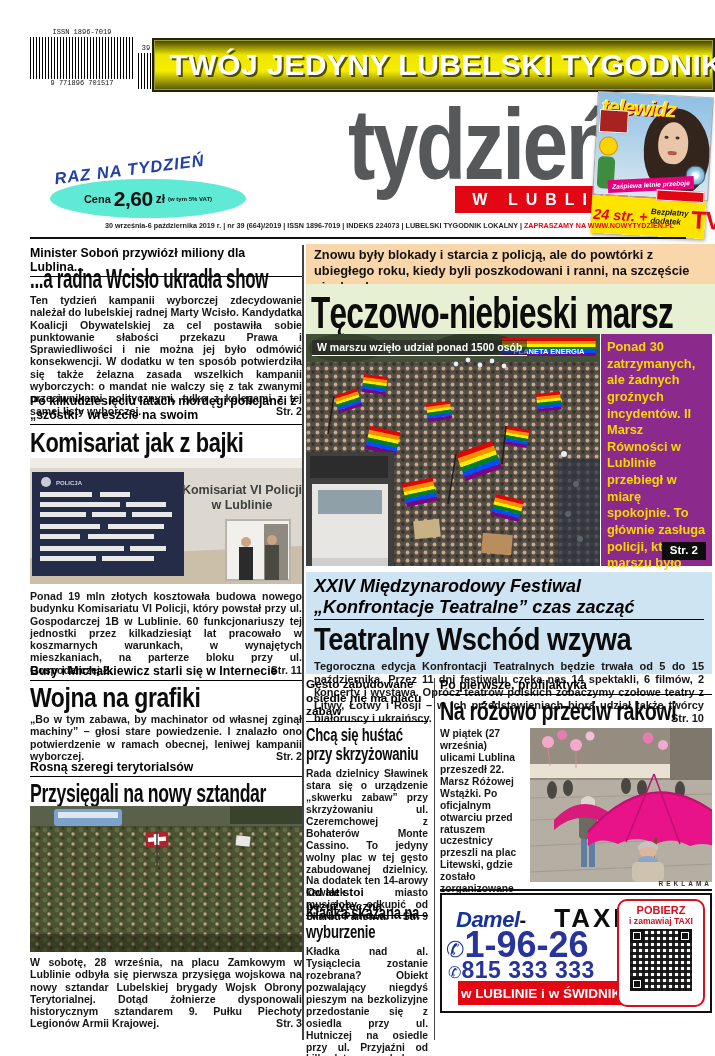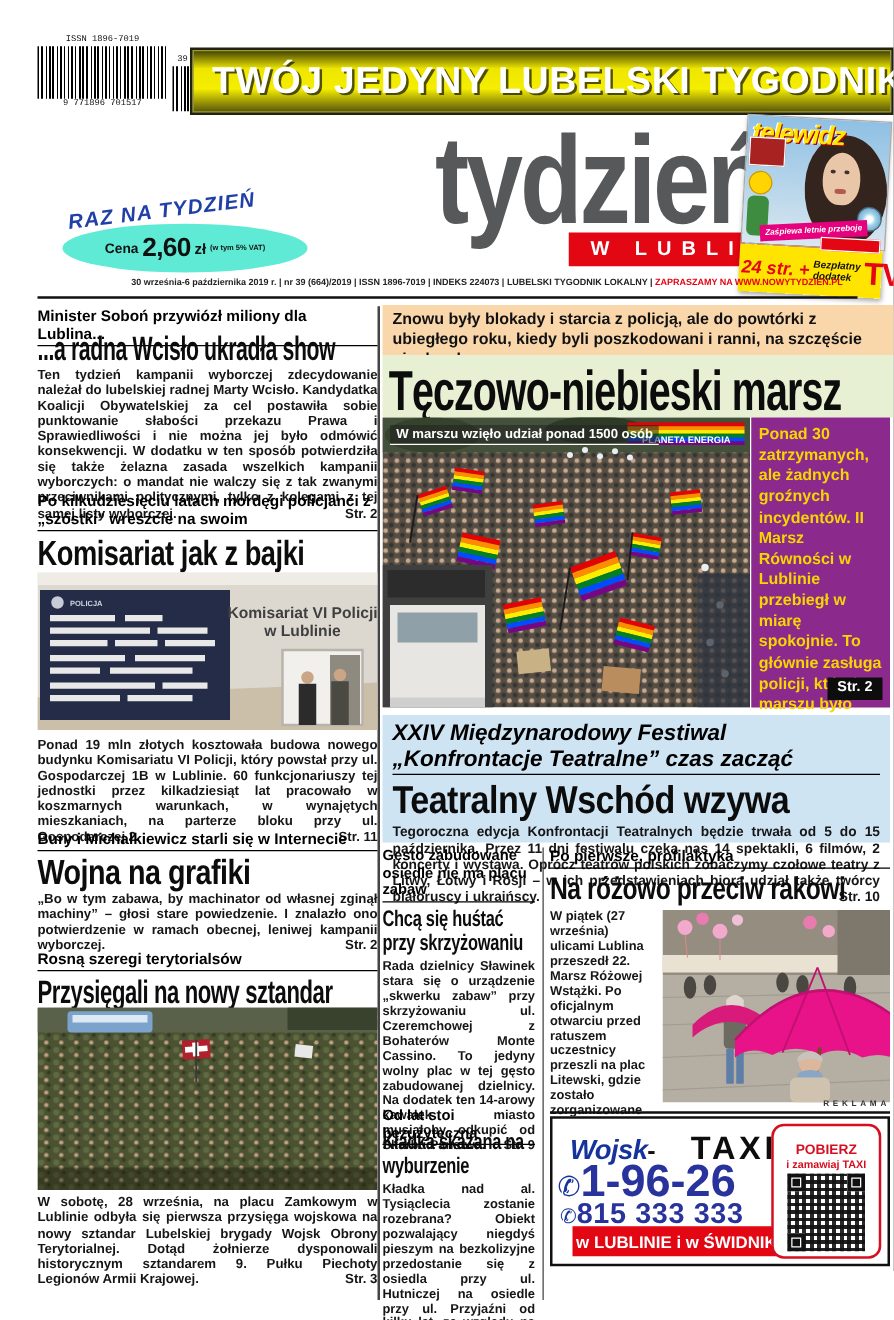--- a/index.html
+++ b/index.html
@@ -66,21 +66,21 @@
   
   .adlabel{font-weight:700;font-size:6.5px;letter-spacing:3px;color:#333;text-align:right;}
   .adbox{border:2.5px solid #101010;background:#fff;box-sizing:border-box;}
   .brand1{font-weight:900;font-style:italic;font-size:22px;color:#16339c;letter-spacing:-0.5px;}
   .branddash{font-weight:900;font-size:20px;color:#111;}
   .brand2{font-weight:900;font-size:26px;color:#0d0d0d;letter-spacing:3px;margin-left:28px;}
   .phoneicon{color:#16339c;font-weight:400;}
   .phone1{font-weight:900;font-size:36px;color:#28339c;letter-spacing:0px;line-height:1;}
   .phone2{font-weight:900;font-size:23px;color:#28339c;letter-spacing:0.5px;line-height:1;}
   .adred{background:#e30613;color:#fff;font-weight:900;font-size:13.5px;display:flex;align-items:center;justify-content:center;white-space:nowrap;}
-  .qrpanel{border:2.5px solid #d50f1f;border-radius:10px;background:#fff;text-align:center;box-sizing:border-box;padding-top:13px;}
+  .qrpanel{border:2.5px solid #d50f1f;border-radius:10px;background:#fff;text-align:center;box-sizing:border-box;padding-top:3px;}
   .qrt1{color:#d50f1f;font-weight:900;font-size:11px;line-height:1.1;}
   .qrt2{color:#d50f1f;font-weight:900;font-size:8.6px;line-height:1.2;}
   .qr{position:relative;width:62px;height:62px;margin:3px auto 0;
       background:repeating-linear-gradient(90deg,rgba(17,17,17,.9) 0 3px,transparent 3px 6px),
                  repeating-linear-gradient(0deg,#222 0 3px,#fff 3px 6px);}
   .finder{position:absolute;width:8px;height:8px;background:#fff;border:3px solid #111;}
   .finder::after{content:"";position:absolute;inset:1px;background:#111;}
 </style>
 </head>
 <body>
@@ -409,21 +409,21 @@
       <path d="M108 118 Q118 108 128 118 L128 122 Q118 116 108 122 Z" fill="#c9c3bd"></path>
       <ellipse cx="118" cy="133" rx="10" ry="5" fill="#8aa6c6"></ellipse>
       <rect x="102" y="134" width="32" height="20" rx="5" fill="#cfc2ae"></rect>
     </g>
   </svg>
 
   <div class="abs adlabel" style="left:440px;top:880px;width:272px;">REKLAMA</div>
   <div class="abs hrule" style="left:440px;top:889px;width:272px;height:1.5px;"></div>
   <div class="abs adbox" style="left:440px;top:893px;width:272px;height:120px;">
     <div class="abs" style="left:14px;top:8px;">
-      <span class="brand1">Wojsk</span><span class="branddash">-</span><span class="brand2">TAXI</span>
+      <span class="brand1">Damel</span><span class="branddash">-</span><span class="brand2">TAXI</span>
     </div>
     <div class="abs" style="left:4px;top:32px;">
       <span class="phoneicon" style="font-size:22px;">✆</span><span class="phone1">1-96-26</span>
     </div>
     <div class="abs" style="left:6px;top:64px;">
       <span class="phoneicon" style="font-size:16px;">✆</span><span class="phone2">815 333 333</span>
     </div>
     <div class="abs adred" style="left:16px;bottom:6px;width:176px;height:24px;">w LUBLINIE i w ŚWIDNIKU</div>
     <div class="abs qrpanel" style="right:5px;top:4px;width:88px;height:108px;">
       <div class="qrt1">POBIERZ</div>

